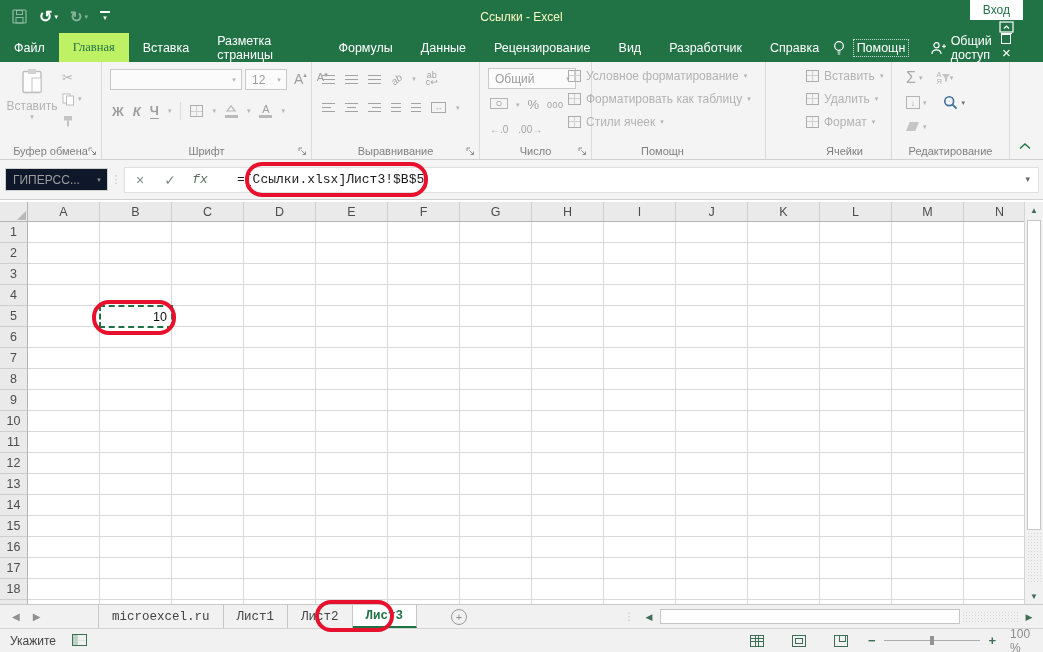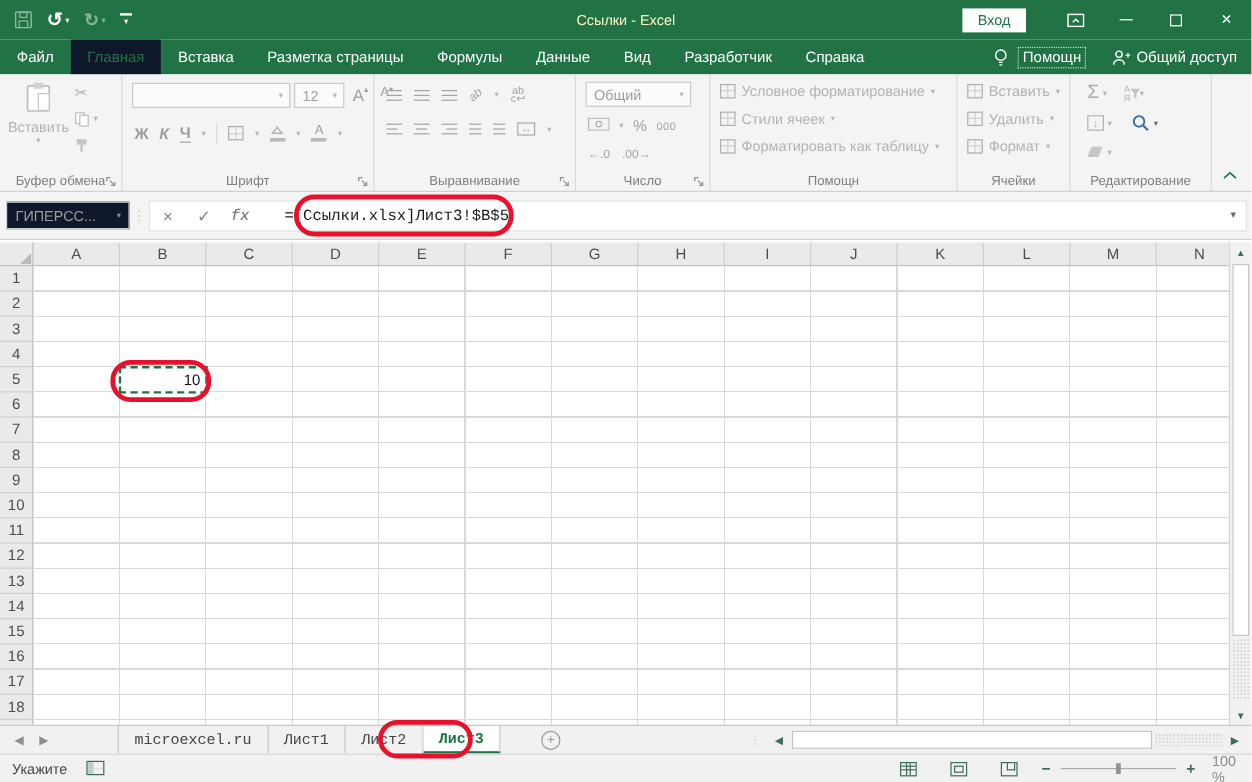--- a/index.html
+++ b/index.html
@@ -13,30 +13,30 @@
   .qat { display:flex; align-items:center; gap:12px; padding-left:12px; z-index:2; }
   .qat .qbtn { display:flex; align-items:center; color:#fff; }
   .undo-glyph { font-size:16px; color:#fff; font-weight:bold; }
   .redo-glyph { font-size:15px; color:rgba(255,255,255,.45); font-weight:bold; }
   .qcaret { font-size:7px; margin-left:2px; color:#fff; }
   .qcaret.dim { color:rgba(255,255,255,.45); }
   .qat-custom { display:flex; flex-direction:column; align-items:center; }
   .qat-custom .bar { width:10px; border-top:2px solid #fff; margin-bottom:1px; }
   .qat-custom .car { color:#fff; font-size:7px; }
   .win-title { position:absolute; left:0; right:0; top:0; height:33px; display:flex; align-items:center; justify-content:center; color:#fef9c3; font-size:12px; z-index:1; }
-  .tb-right { margin-left:auto; display:flex; align-items:center; height:100%; z-index:2; }
+  .tb-right { margin-left:auto; display:flex; align-items:center; height:100%; z-index:2;flex-direction:column; }
   .signin-btn { background:#fff; color:#217346; font-size:12px; padding:3px 13px; margin-right:20px; }
   .winctl { width:42px; height:33px; display:flex; align-items:center; justify-content:center; color:#fff; }
   .winctl.min span { display:block; width:11px; border-top:1px solid #fff; }
   .winctl.max span { display:block; width:10px; height:10px; border:1px solid #fff; }
   .winctl.close { font-size:15px; }
   
   .menubar { position:absolute; left:0; top:33px; width:100%; height:29px; background:#217346; display:flex; align-items:stretch; }
   .mtab { display:flex; align-items:center; padding:0 14px; color:#fff; font-size:12.5px; cursor:default; }
-  .mtab.active { background:#0f172a; color:#217346; }
+  .mtab.active { background:#bef264; color:#217346;font-family:Liberation Serif, serif; }
   .menu-right { margin-left:auto; display:flex; align-items:center; gap:8px; padding-right:12px; color:#fff; }
   .helper-lbl { border:1px dotted rgba(255,255,255,.75); padding:1px 3px; font-size:12.5px; }
   .share-wrap { display:flex; align-items:center; gap:5px; margin-left:14px; font-size:12.5px; }
   
   .ribbon { position:absolute; left:0; top:62px; width:100%; height:98px; background:#f4f4f4; border-bottom:1px solid #d0d0d0; }
   .rgroup { position:absolute; top:0; height:97px; border-right:1px solid #dadada; }
   .glabel { position:absolute; bottom:2px; left:0; right:0; text-align:center; color:#7f7f7f; font-size:11px; }
   .launcher { position:absolute; bottom:3px; right:3px; width:10px; height:10px; }
   .caret { font-size:7px; color:#b3b3b3; }
   .caret.on { color:#6a6a6a; }
@@ -206,20 +206,21 @@
 </div>
 
 <div class="menubar">
   <div id="menu-tabs" style="display:flex; align-items:stretch;">
       <div class="mtab">Файл</div>
       <div class="mtab active">Главная</div>
       <div class="mtab">Вставка</div>
       <div class="mtab">Разметка страницы</div>
       <div class="mtab">Формулы</div>
       <div class="mtab">Данные</div>
+      <div class="mtab">Рецензирование</div>
       <div class="mtab">Вид</div>
       <div class="mtab">Разработчик</div>
       <div class="mtab">Справка</div>
     </div>
   <div class="menu-right">
     <svg width="12" height="16">
         <circle cx="6" cy="6" r="4.3" fill="none" stroke="#fff" stroke-width="1.2"></circle>
         <path d="M4.5 12h3M4.8 14h2.4" stroke="#fff" stroke-width="1.1"></path>
       </svg>
     <span class="helper-lbl">Помощн</span>
@@ -397,35 +398,35 @@
       <span>.00→</span>
     </div>
     <div class="glabel">Число</div>
     <span class="launcher"><svg width="10" height="10">
           <path d="M1 4V1h3" fill="none" stroke="#8f8f8f"></path>
           <path d="M3.5 3.5L7.5 7.5" stroke="#8f8f8f"></path>
           <path d="M7.5 4.5v3h-3" fill="none" stroke="#8f8f8f"></path>
         </svg></span>
   </div>
 
-  <div class="rgroup" style="left:592px; width:206px;">
+  <div class="rgroup" style="left:560px; width:206px;">
     <div class="rlist" id="styles-list">
         <div class="ritem">
           <span class="mini-grid"></span>
           <span>Условное форматирование</span>
           <span class="caret">▾</span>
         </div>
         <div class="ritem">
           <span class="mini-grid"></span>
-          <span>Стили ячеек</span>
+          <span>Форматировать как таблицу</span>
           <span class="caret">▾</span>
         </div>
         <div class="ritem">
           <span class="mini-grid"></span>
-          <span>Форматировать как таблицу</span>
+          <span>Стили ячеек</span>
           <span class="caret">▾</span>
         </div>
       </div>
     <div class="glabel">Помощн</div>
   </div>
 
   <div class="rgroup" style="left:798px; width:94px;">
     <div class="rlist" id="cells-list">
         <div class="ritem">
           <span class="mini-grid"></span>

